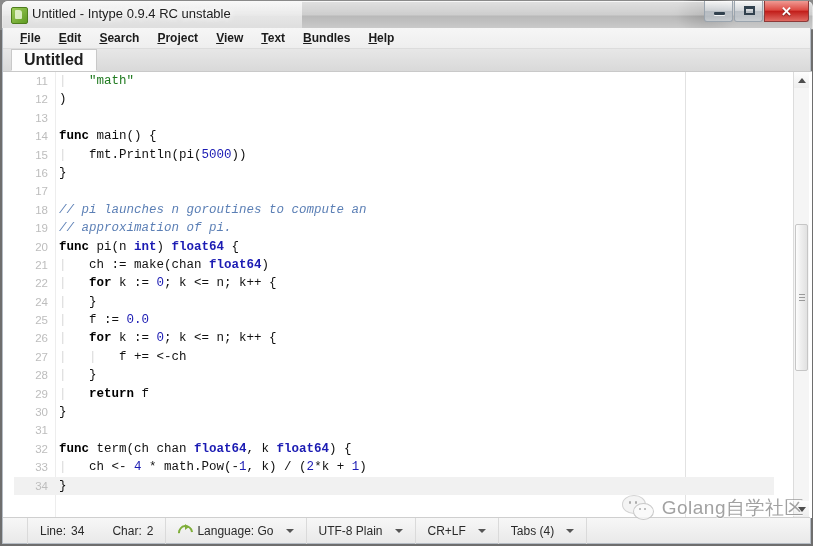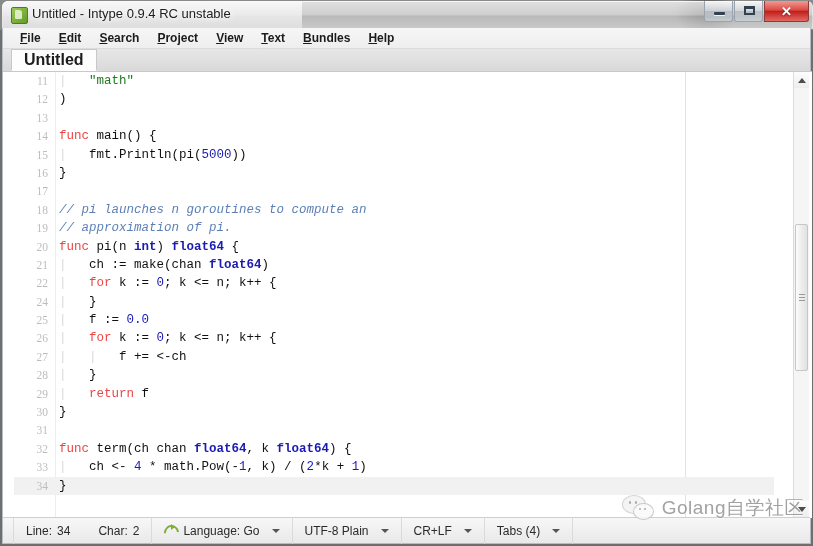--- a/index.html
+++ b/index.html
@@ -128,28 +128,28 @@
   .ruler{
     position:absolute;left:671px;top:0;width:1px;height:447px;background:#e2e2e2;
   }
   .row{
     position:relative;height:18.4px;line-height:18.4px;white-space:pre;
     font-family:"Liberation Mono","DejaVu Sans Mono",monospace;font-size:12.5px;
   }
   .row.cur{background:#f1f1f1;}
   .ln{
     position:absolute;left:0;top:0;width:34px;text-align:right;
-    color:#bdbdbd;font-family:Liberation Serif, serif;font-size:11.5px;
+    color:#bdbdbd;font-family:Liberation Sans, sans-serif;font-size:11.5px;
   }
   .code{position:absolute;left:45px;top:0;color:#111;}
   .gutline{
     position:absolute;left:41px;top:0;width:1px;height:447px;background:#ededed;
   }
 
-  .kw{color:#ef4444;font-weight:normal;}
+  .kw{color:#000000;font-weight:bold;}
   .ty{color:#1b1bb3;font-weight:bold;}
   .num{color:#1b1bb3;}
   .str{color:#1f7a1f;}
   .cm{color:#5b7fb5;font-style:italic;}
   .ind{color:#d9d9d9;}
 
   
   .vsb{
     position:absolute;right:1px;top:44px;width:16px;height:445px;
     background:#f5f5f5;border-left:1px solid #dcdcdc;box-sizing:border-box;
@@ -179,21 +179,21 @@
     position:absolute;left:0;bottom:0;width:100%;height:26px;
     background:linear-gradient(180deg,#f7f7f7,#e9e9e9);
     border-top:1px solid #cfcfcf;
     display:flex;align-items:center;box-sizing:border-box;
   }
   .sb-cell{
     height:26px;display:flex;align-items:center;gap:6px;
     padding:0 12px;font-size:12px;color:#2a2a2a;white-space:nowrap;cursor:default;
     border-right:1px solid #dadada;box-sizing:border-box;
   }
-  .sb-cell.first{border-left:1px solid #dadada;margin-left:10px;}
+  .sb-cell.first{border-left:1px solid #dadada;margin-left:24px;}
   .sb-pair{display:flex;gap:5px;}
   .sb-pair + .sb-pair{margin-left:22px;}
   .caret{
     width:0;height:0;border-left:4px solid transparent;border-right:4px solid transparent;
     border-top:4px solid #555;margin-left:6px;
   }
   .lang-icon{
     width:13px;height:13px;position:relative;display:inline-block;
   }
   .lang-icon:before{

